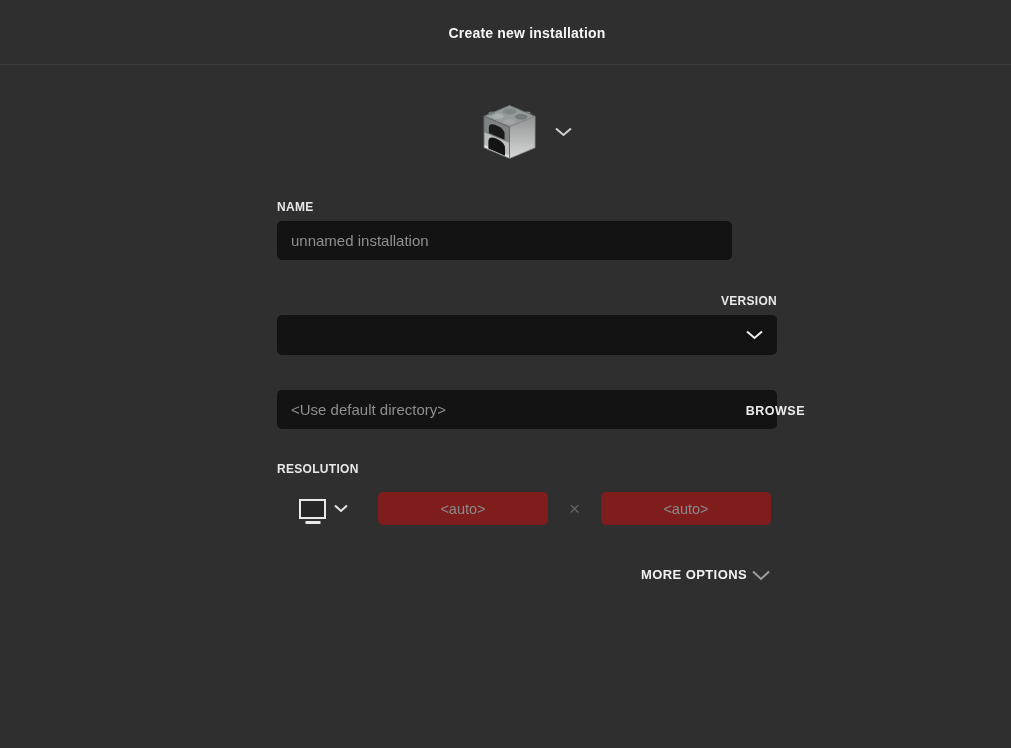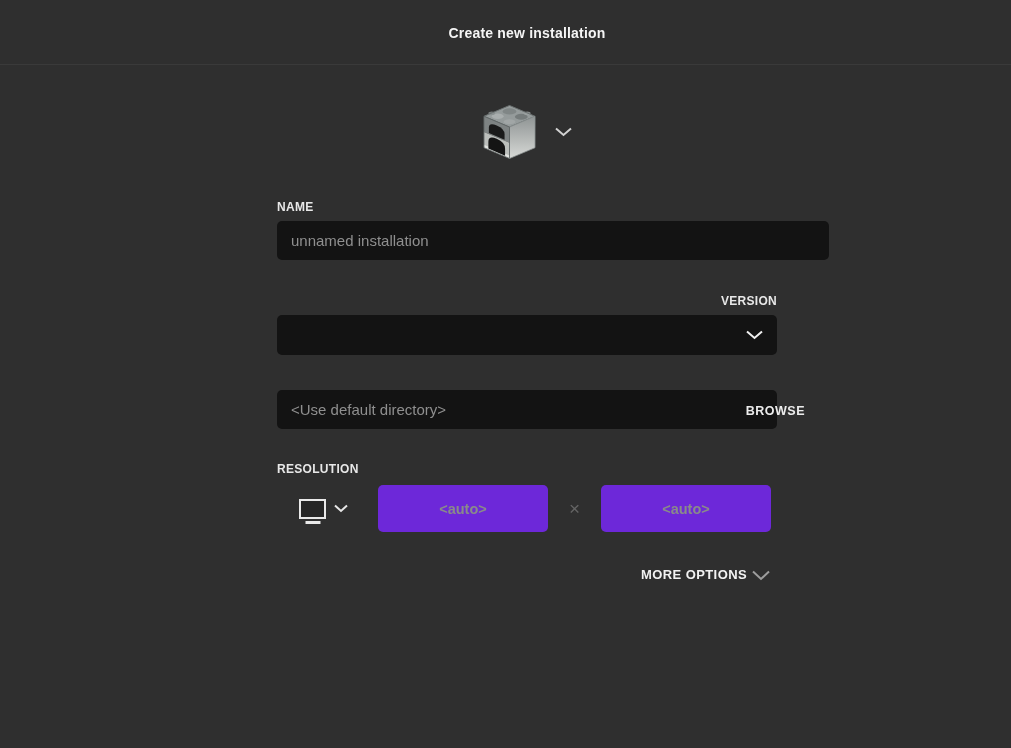--- a/index.html
+++ b/index.html
@@ -47,21 +47,21 @@
     font-weight:bold;
     letter-spacing:0.3px;
     display:block;
   }
   .grp-name { margin-top:39px; }
   .grp-version { margin-top:34px;text-align:right; }
   .grp-gamedir { margin-top:35px; }
   .grp-resolution { margin-top:33px; }
   .text-input {
     margin-top:7px;
-    width:552px; height:39px;
+    width:455px; height:39px;
     background:#131313;
     border:none;
     border-radius:5px;
     color:#cfcfcf;
     font-size:15px;
     font-family:"Liberation Sans","DejaVu Sans",sans-serif;
     padding:0 14px;
     outline:none;
   }
   .text-input::placeholder { color:#8f8f8f; opacity:1; }
@@ -110,30 +110,29 @@
   }
   .monitor-icon::after {
     content:"";
     position:absolute;
     left:50%; transform:translateX(-50%);
     bottom:-7px;
     width:15px; height:3px;
     background:#e9e9e9;
   }
   .res-input {
-    width:170px; height:47px;
-    background:#6d28d9;
+    width:170px; height:33px;
+    background:#7f1d1d;
     border:none;
     border-radius:5px;
     color:#cfcfcf;
     font-size:14.5px;
     text-align:center;
     font-family:"Liberation Sans","DejaVu Sans",sans-serif;
     outline:none;
-    font-weight:bold;
   }
   .res-input::placeholder { color:#8a8a8a; opacity:1; }
   .res-w { margin-left:30px; }
   .x-sep {
     width:53px;
     text-align:center;
     color:#646464;
     font-size:19px;
     line-height:39px;
     user-select:none;

